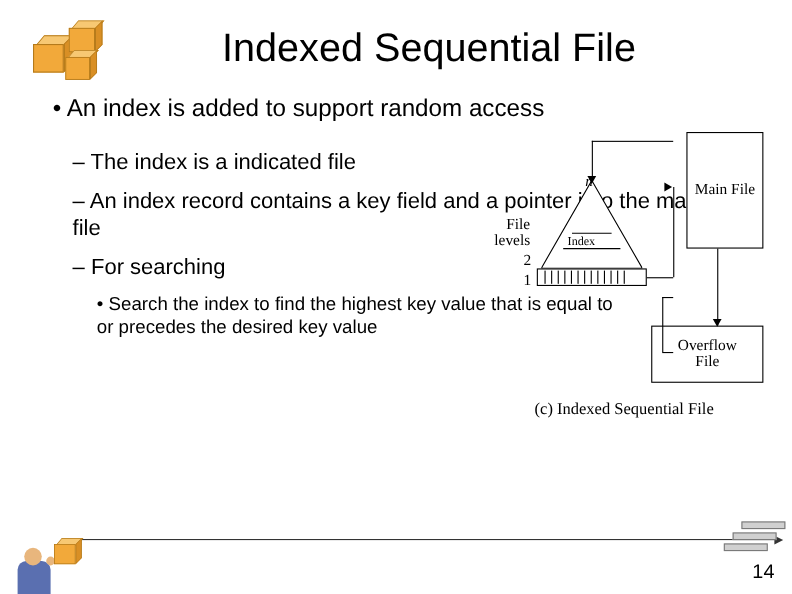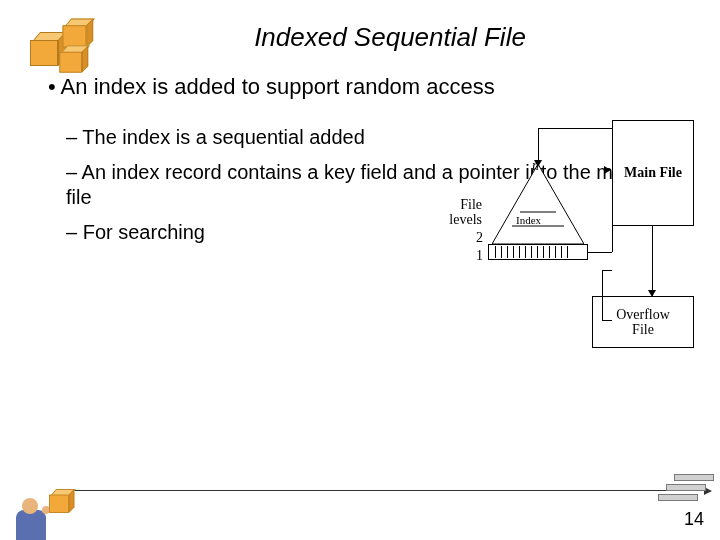--- a/index.html
+++ b/index.html
@@ -12,27 +12,26 @@
     position: relative;
     overflow: hidden;
   }
   .slide {
     width: 720px;
     height: 540px;
     position: relative;
     padding: 10px 30px 0 30px;
   }
   .title {
-    font-size: 26px;
+    font-size: 36px;
     font-weight: 400;
     text-align: center;
     margin-top: 12px;
     margin-bottom: 20px;
     margin-left: 60px;
-    font-style: italic;
   }
   .content {
     display: flex;
     flex-direction: row;
   }
   .text-col {
     flex: 1;
     font-size: 22px;
     line-height: 1.25;
   }
@@ -140,21 +139,21 @@
   .box {
     position: absolute;
     border: 1px solid #000;
     background: #fff;
     display: flex;
     align-items: center;
     justify-content: center;
     text-align: center;
     line-height: 1.1;
   }
-  .box.mainfile { right: 8px; top: 0; width: 82px; height: 106px; font-weight: bold; }
+  .box.mainfile { right: 8px; top: 0; width: 70px; height: 106px; }
   .box.overflow { right: 8px; top: 176px; width: 102px; height: 52px; }
   .tri-outline {
     position: absolute;
     left: 40px; top: 44px;
     width: 92px; height: 80px;
   }
   .tri-outline svg { position:absolute; left:0; top:0; }
   .tri-base {
     position:absolute; left: 36px; top: 124px; width: 100px; height: 16px;
     border: 1px solid #000; background:#fff;
@@ -207,25 +206,26 @@
   </div>
 
   <h1 class="title">Indexed Sequential File</h1>
 
   <div class="content">
     <div class="text-col">
       <ul class="l1">
         <li><span>An index is added to support random access</span></li>
       </ul>
       <ul class="l2">
-        <li><span>The index is a sequential added</span></li>
+        <li><span>The index is a indicated file</span></li>
         <li><span>An index record contains a key field and a pointer into the main file</span></li>
         <li><span>For searching</span></li>
       </ul>
       <ul class="l3">
+        <li><span>Search the index to find the highest key value that is equal to or precedes the desired key value</span></li>
       </ul>
     </div>
   </div>
 
   <div class="diagram-col">
     <div class="diagram">
       <div class="box mainfile">Main File</div>
 
       <div class="tri-outline">
         <svg width="92" height="82" viewBox="0 0 92 82">
@@ -257,20 +257,21 @@
       <div class="arrow v" style="left:86px; top:8px; height:36px;"></div>
       <div class="arrowhead ah-down" style="left:82px; top:40px;"></div>
 
       <div class="arrow v" style="left:200px; top:106px; height:70px;"></div>
       <div class="arrowhead ah-down" style="left:196px; top:170px;"></div>
 
       <div class="arrow v" style="left:150px; top:150px; height:50px;"></div>
       <div class="arrow h" style="left:150px; top:200px; width:10px;"></div>
       <div class="arrow h" style="left:150px; top:150px; width:10px;"></div>
 
+      <div class="caption">(c) Indexed Sequential File</div>
     </div>
   </div>
 
   <div class="bottom-deco">
     <div class="bottom-line"></div>
     <div class="person">
       <div class="body"></div>
       <div class="head"></div>
       <div class="hand"></div>
     </div>

